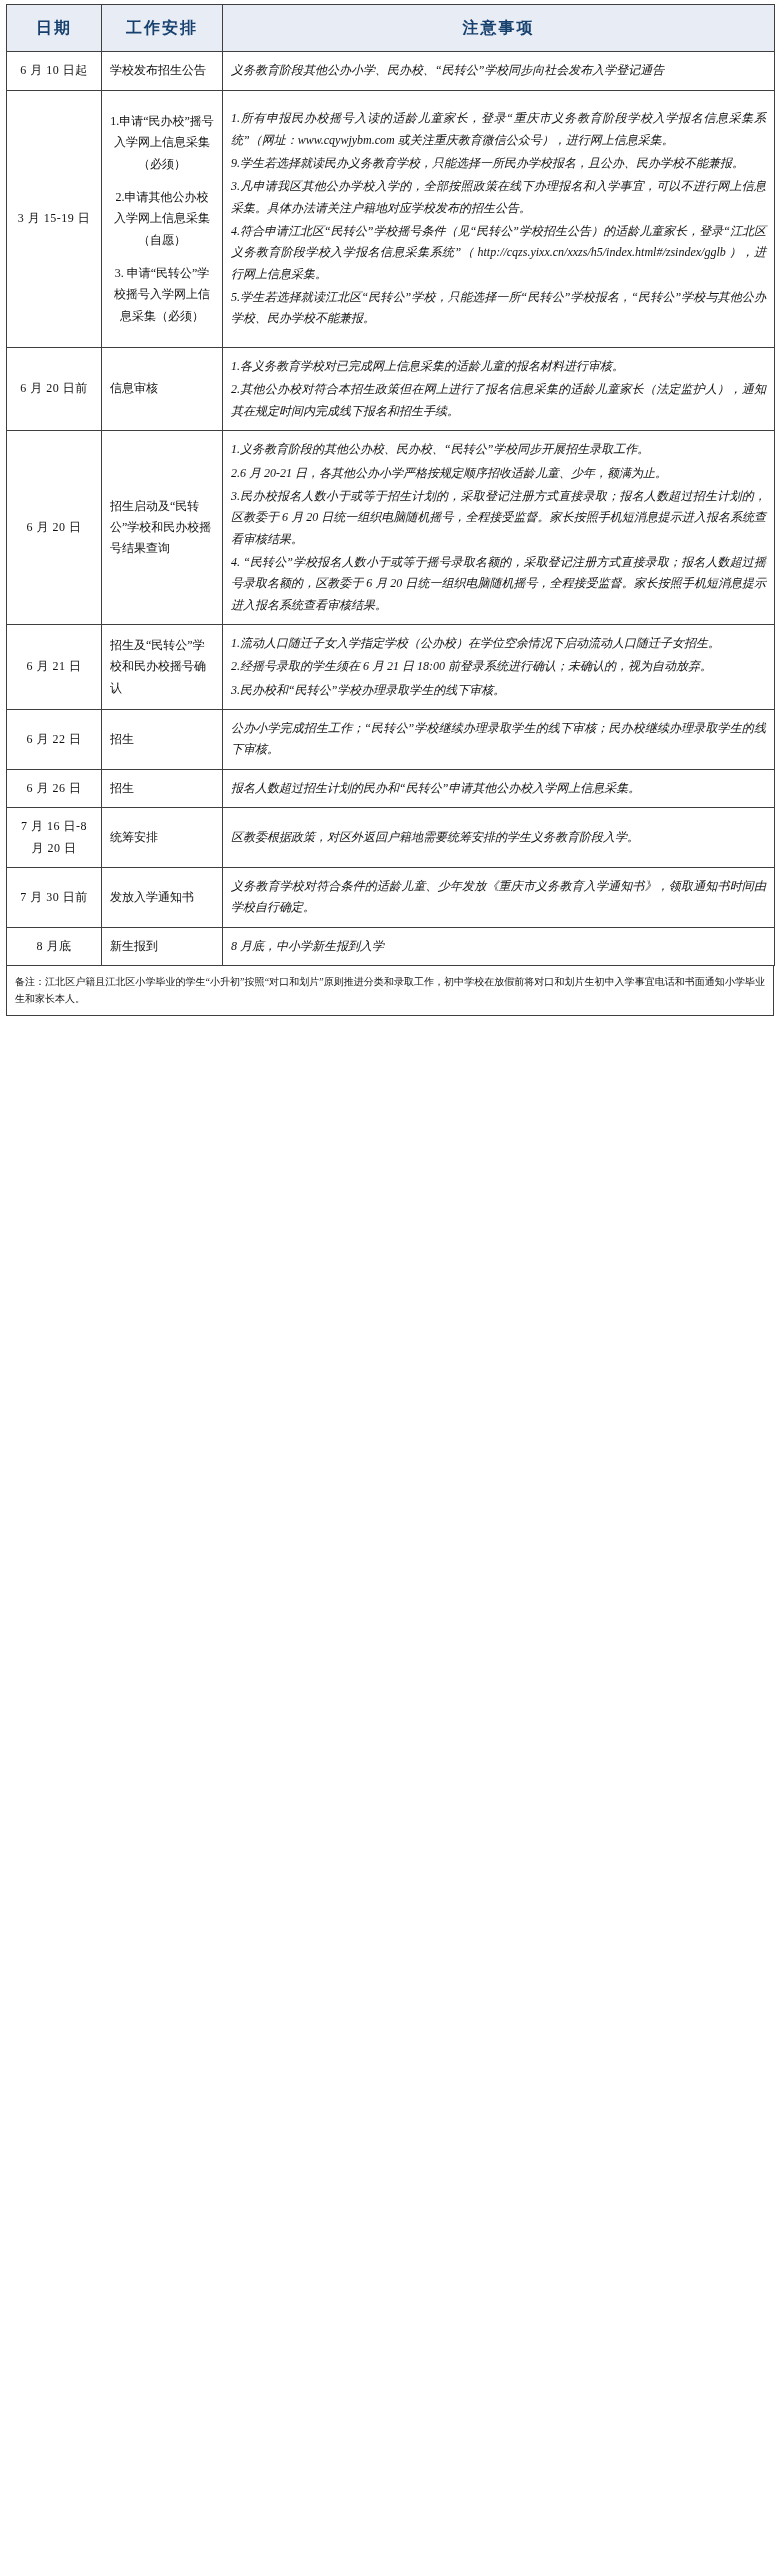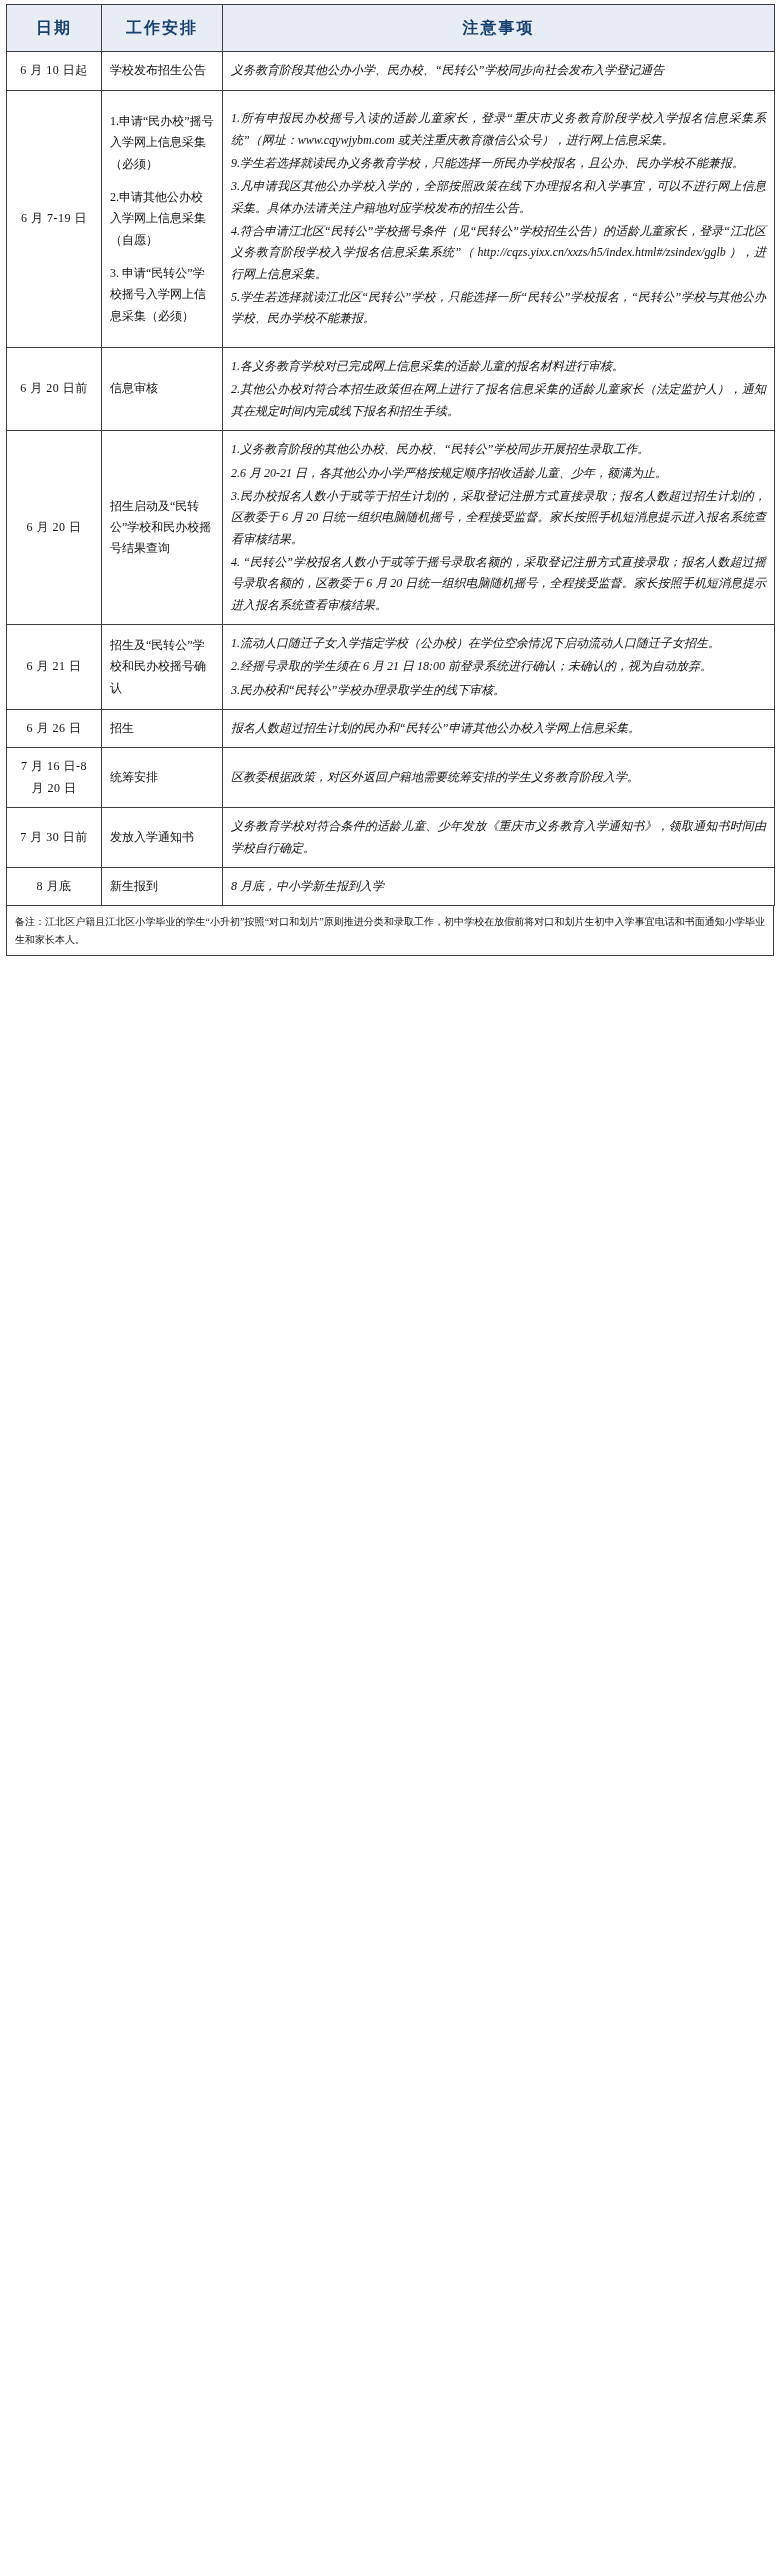--- a/index.html
+++ b/index.html
@@ -47,21 +47,21 @@
     text-align: center;
     font-size: 15px;
     letter-spacing: 0.5px;
   }
   td.task {
     text-align: left;
     font-size: 15px;
     line-height: 1.85;
   }
   td.task.left {
-    text-align: left;
+    text-align: center;
   }
   td.note {
     text-align: left;
   }
   td.note p {
     margin: 0 0 2px 0;
     text-align: justify;
     text-justify: inter-ideograph;
     font-style: italic;
   }
@@ -102,21 +102,21 @@
 
       <tr>
         <td class="date">6 月 10 日起</td>
         <td class="task">学校发布招生公告</td>
         <td class="note">
           <p>义务教育阶段其他公办小学、民办校、“民转公”学校同步向社会发布入学登记通告</p>
         </td>
       </tr>
 
       <tr>
-        <td class="date">6 月 7-19 日</td>
+        <td class="date">3 月 15-19 日</td>
         <td class="task left">
           <p>1.申请“民办校”摇号入学网上信息采集（必须）</p>
           <p>2.申请其他公办校入学网上信息采集（自愿）</p>
           <p>3. 申请“民转公”学校摇号入学网上信息采集（必须）</p>
         </td>
         <td class="note">
           <p>1.所有申报民办校摇号入读的适龄儿童家长，登录“重庆市义务教育阶段学校入学报名信息采集系统”（网址：www.cqywjybm.com 或关注重庆教育微信公众号），进行网上信息采集。</p>
           <p>9.学生若选择就读民办义务教育学校，只能选择一所民办学校报名，且公办、民办学校不能兼报。</p>
           <p>3.凡申请我区其他公办学校入学的，全部按照政策在线下办理报名和入学事宜，可以不进行网上信息采集。具体办法请关注户籍地对应学校发布的招生公告。</p>
           <p>4.符合申请江北区“民转公”学校摇号条件（见“民转公”学校招生公告）的适龄儿童家长，登录“江北区义务教育阶段学校入学报名信息采集系统”（ http://cqzs.yixx.cn/xxzs/h5/index.html#/zsindex/gglb ），进行网上信息采集。</p>
@@ -147,20 +147,27 @@
       <tr>
         <td class="date">6 月 21 日</td>
         <td class="task">招生及“民转公”学校和民办校摇号确认</td>
         <td class="note">
           <p>1.流动人口随迁子女入学指定学校（公办校）在学位空余情况下启动流动人口随迁子女招生。</p>
           <p>2.经摇号录取的学生须在 6 月 21 日 18:00 前登录系统进行确认；未确认的，视为自动放弃。</p>
           <p>3.民办校和“民转公”学校办理录取学生的线下审核。</p>
         </td>
       </tr>
 
+      <tr>
+        <td class="date">6 月 22 日</td>
+        <td class="task">招生</td>
+        <td class="note">
+          <p>公办小学完成招生工作；“民转公”学校继续办理录取学生的线下审核；民办校继续办理录取学生的线下审核。</p>
+        </td>
+      </tr>
 
       <tr>
         <td class="date">6 月 26 日</td>
         <td class="task">招生</td>
         <td class="note">
           <p>报名人数超过招生计划的民办和“民转公”申请其他公办校入学网上信息采集。</p>
         </td>
       </tr>
 
       <tr>

